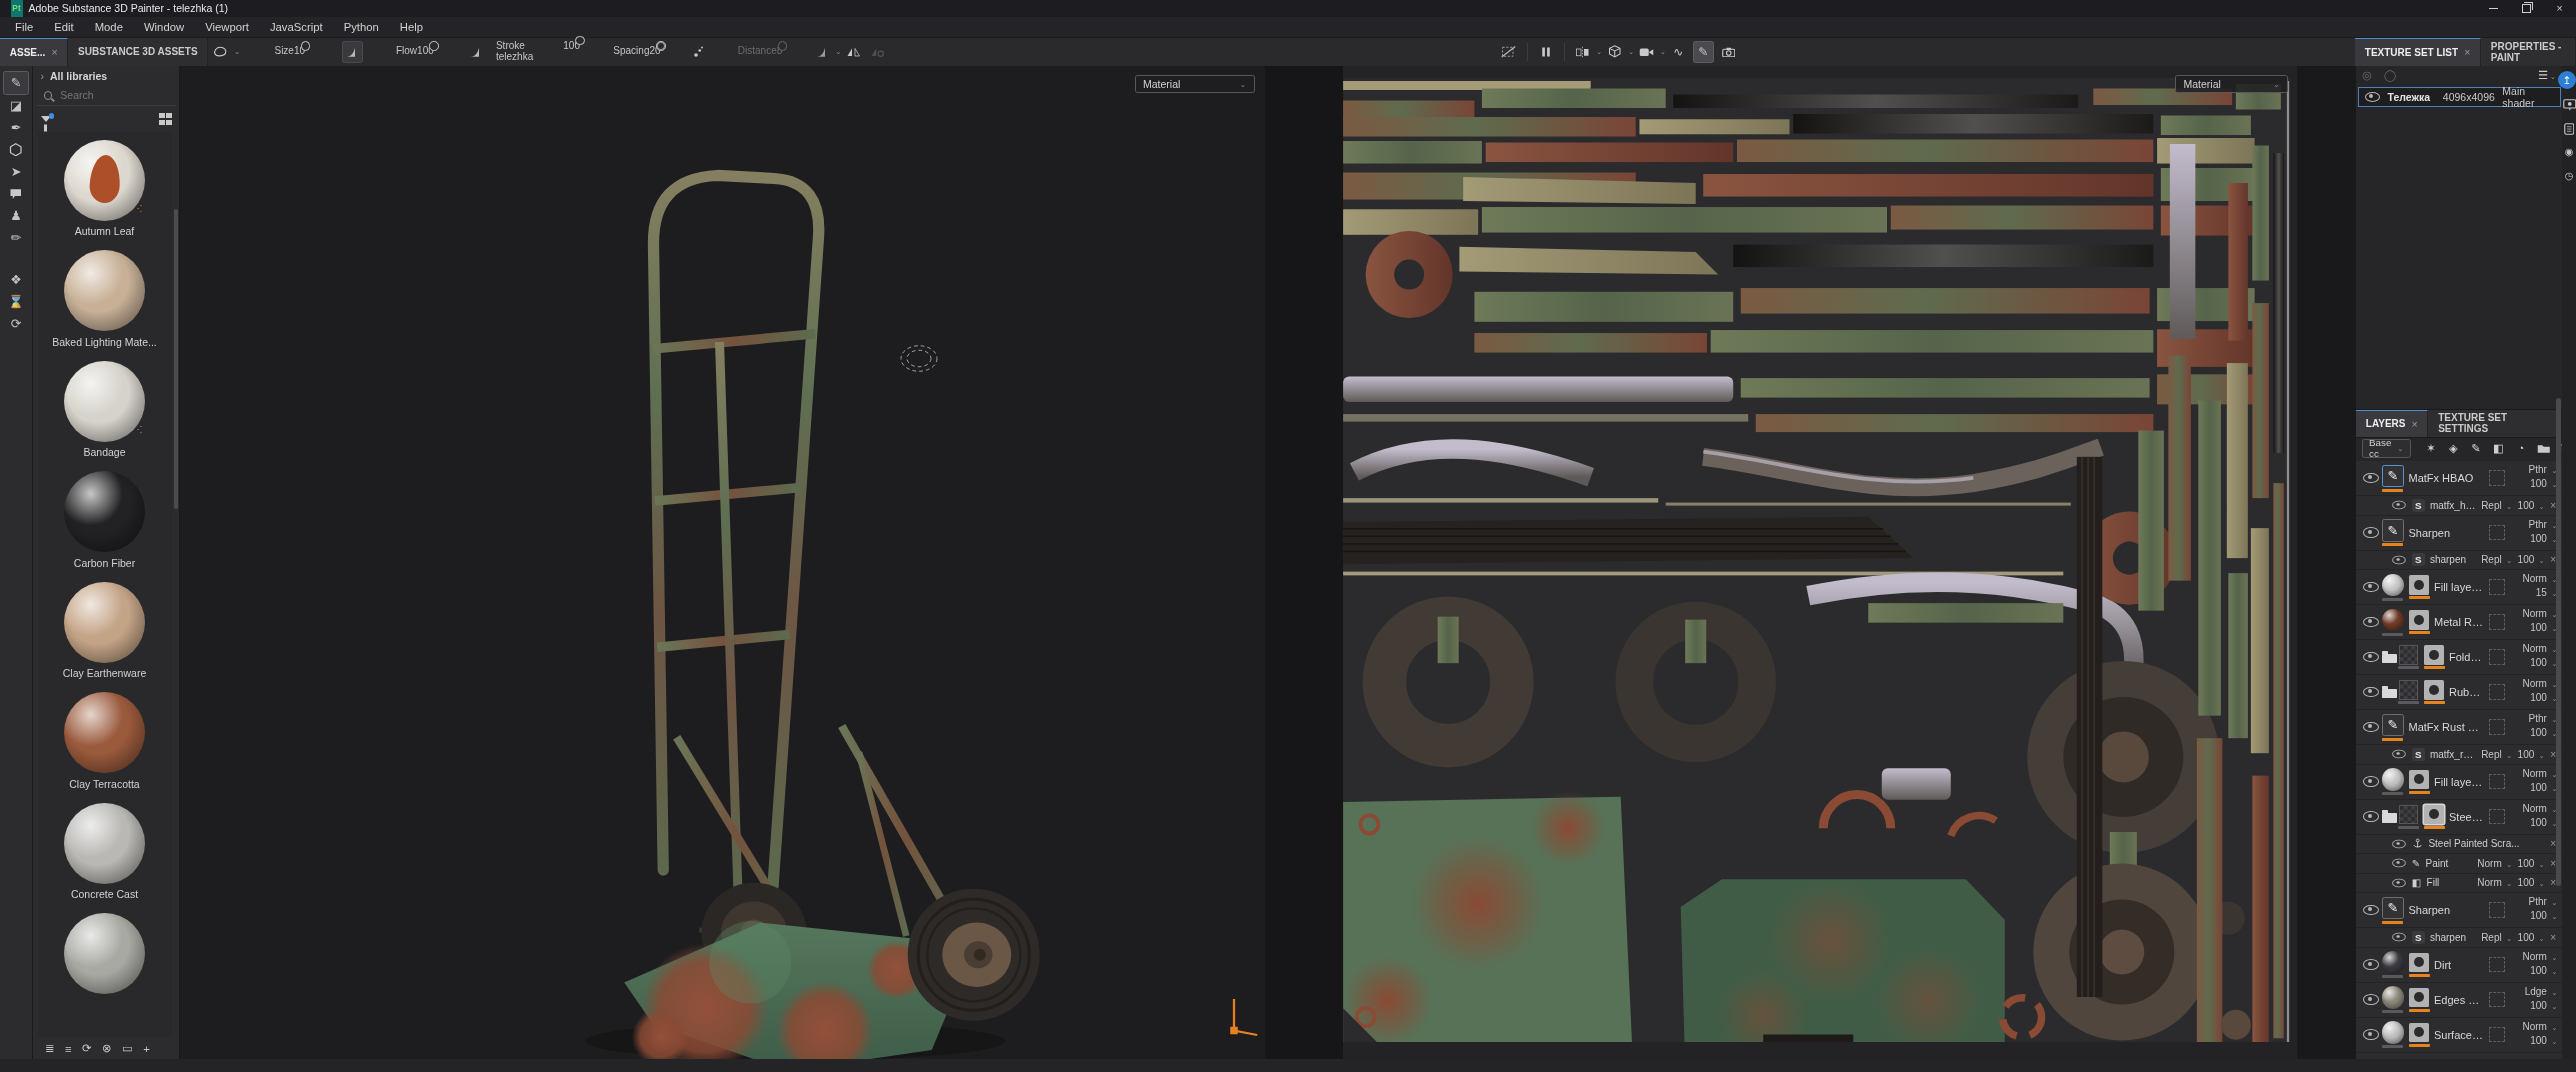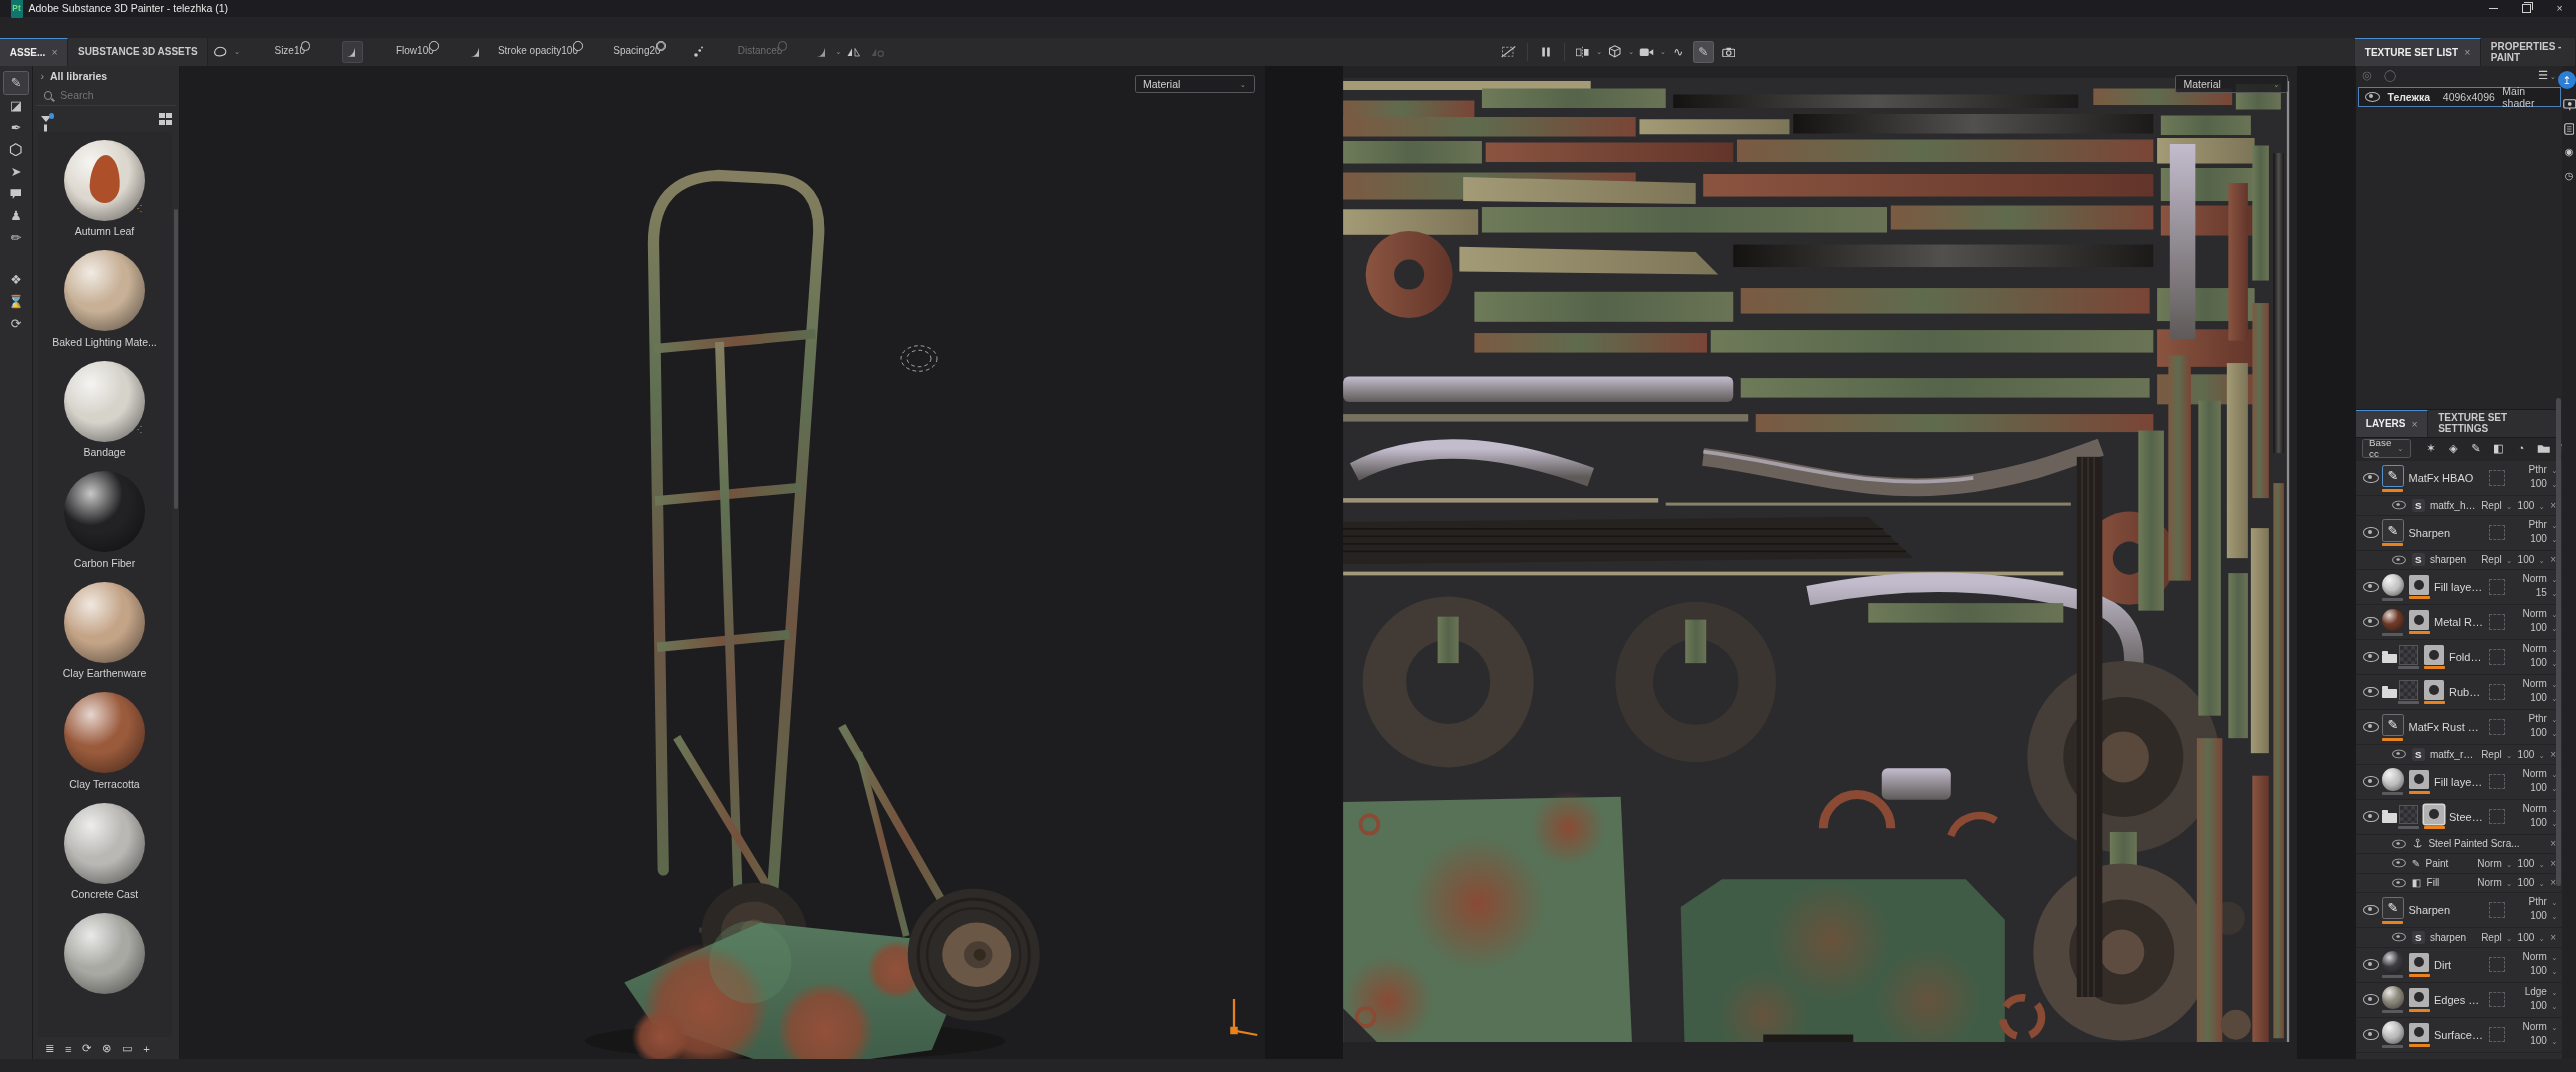--- a/index.html
+++ b/index.html
@@ -147,20 +147,30 @@
     <div class="title-text">Adobe Substance 3D Painter - telezhka (1)</div>
     <div class="win-controls">
       <div class="win-btn wb-min"></div>
       <div class="win-btn wb-max">
           <i></i>
         </div>
       <div class="win-btn">×</div>
     </div>
   </div>
 
+  <div class="menubar" id="menubar">
+      <div class="menu-item">File</div>
+      <div class="menu-item">Edit</div>
+      <div class="menu-item">Mode</div>
+      <div class="menu-item">Window</div>
+      <div class="menu-item">Viewport</div>
+      <div class="menu-item">JavaScript</div>
+      <div class="menu-item">Python</div>
+      <div class="menu-item">Help</div>
+    </div>
 
   <div class="toolbar">
     <div class="tab active">
       <span>ASSE...</span>
       <span class="x">×</span>
     </div>
     <div class="tab">
       <span>SUBSTANCE 3D ASSETS</span>
     </div>
     <div class="tgroup" id="brushparams">
@@ -193,21 +203,21 @@
             <div class="knob" style="left: calc(88% - 4.5px);"></div>
           </div>
         </div>
         <span class="tool-ic">
           <svg width="12" height="10.5" viewBox="0 0 16 14">
             <path d="M1 13 C6 13 10 9 12 1 L12 13 Z" fill="#b9b9b9"></path>
           </svg>
         </span>
         <div class="param">
           <div class="row1">
-            <span>Stroke opacity</span>
+            <span>Stroke telezhka</span>
             <span>100</span>
           </div>
           <div class="slider">
             <div class="knob" style="left: calc(88% - 4.5px);"></div>
           </div>
         </div>
         <div class="param">
           <div class="row1">
             <span>Spacing</span>
             <span>20</span>

